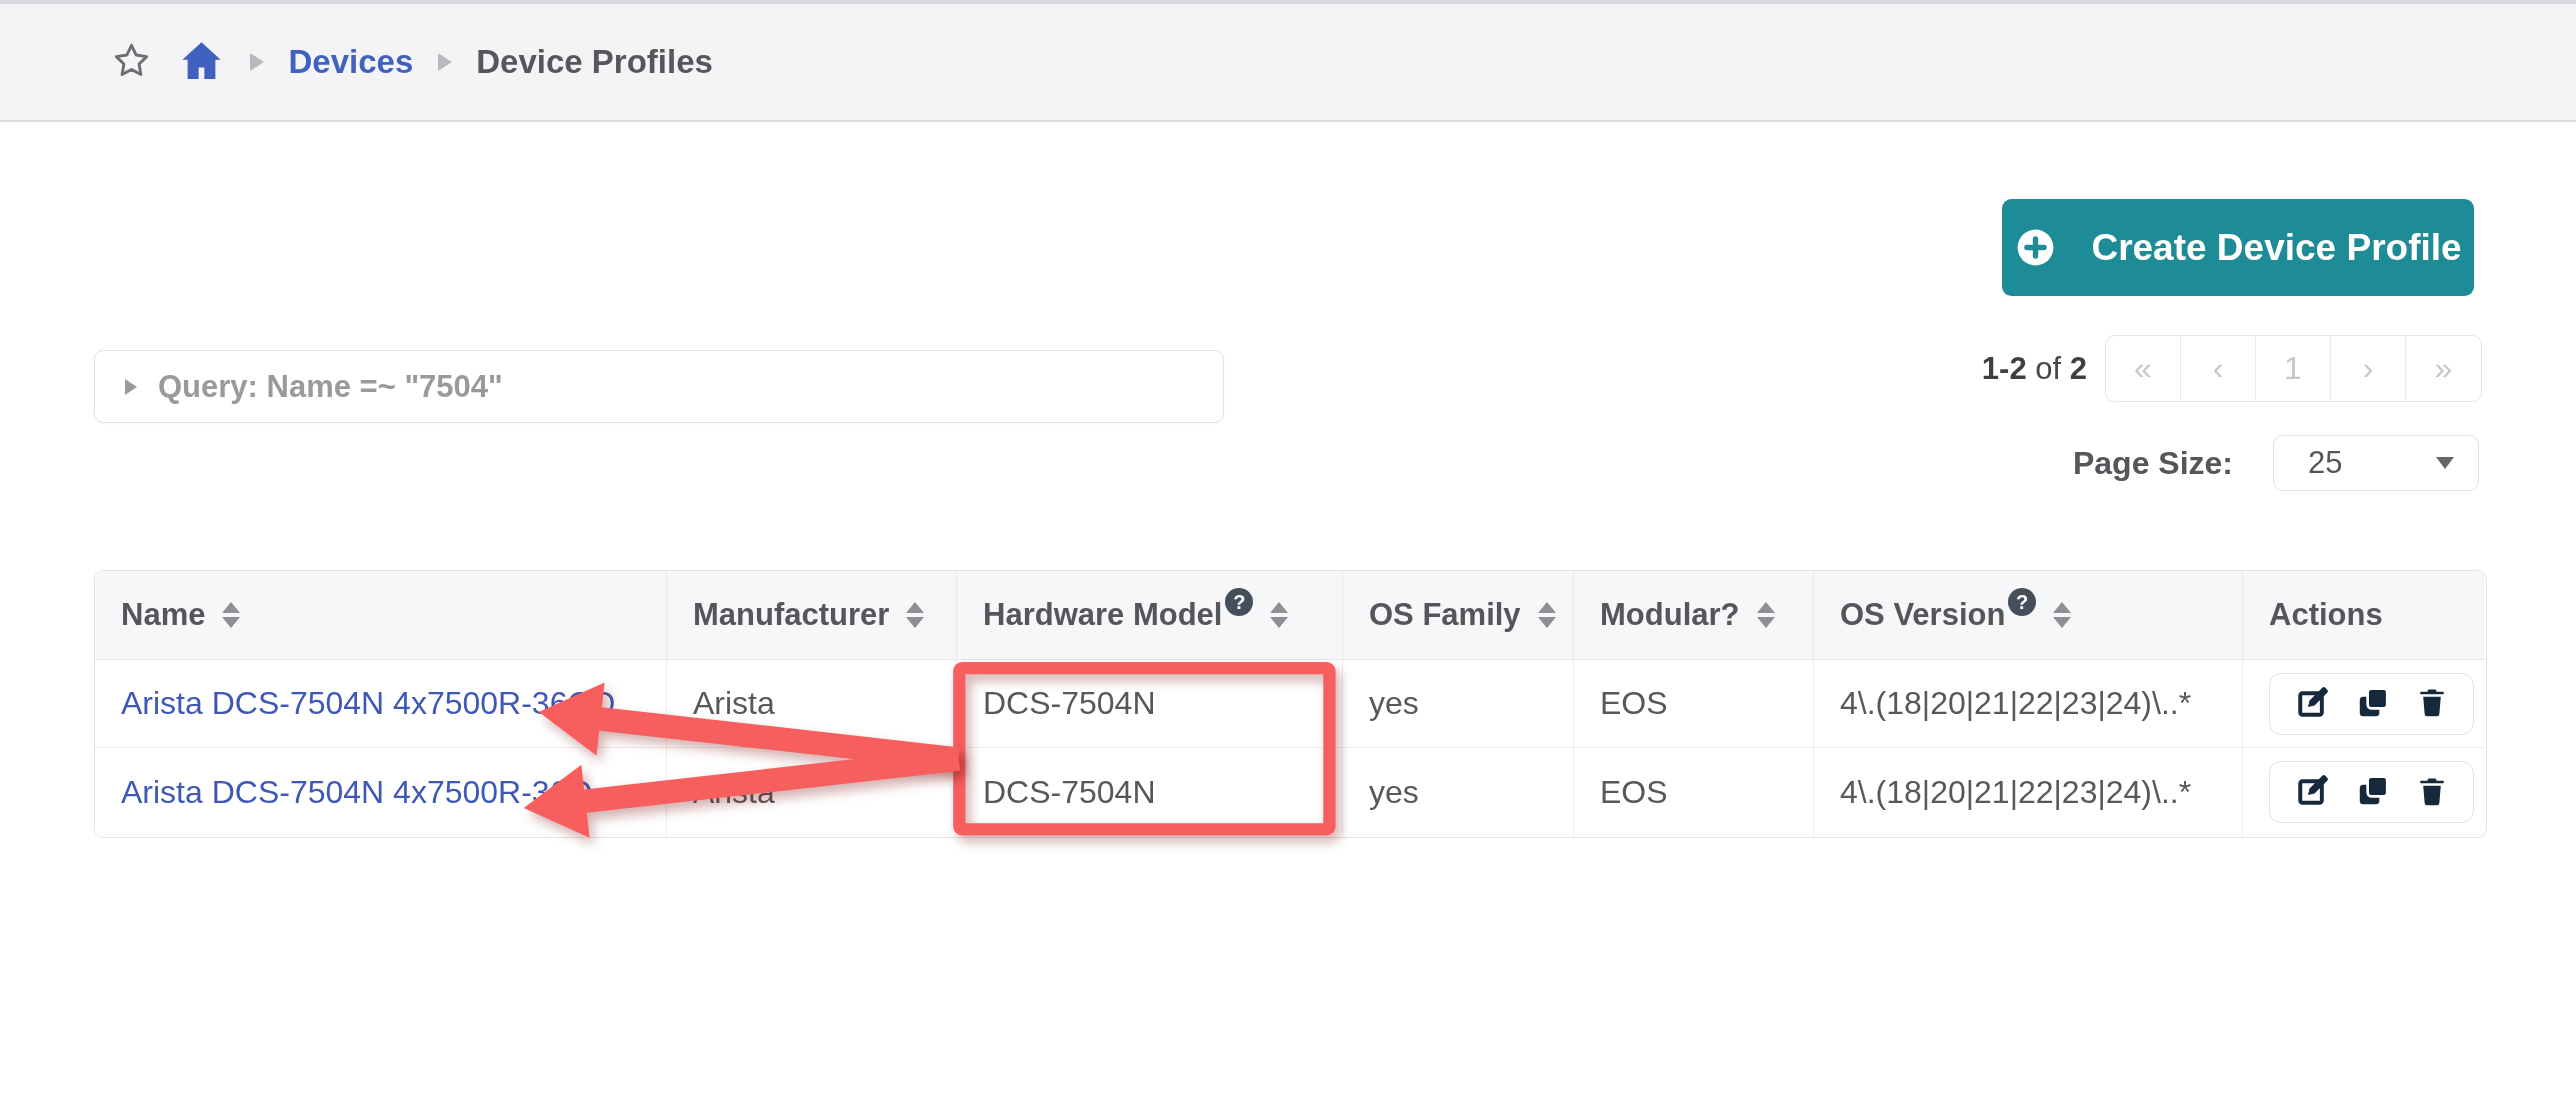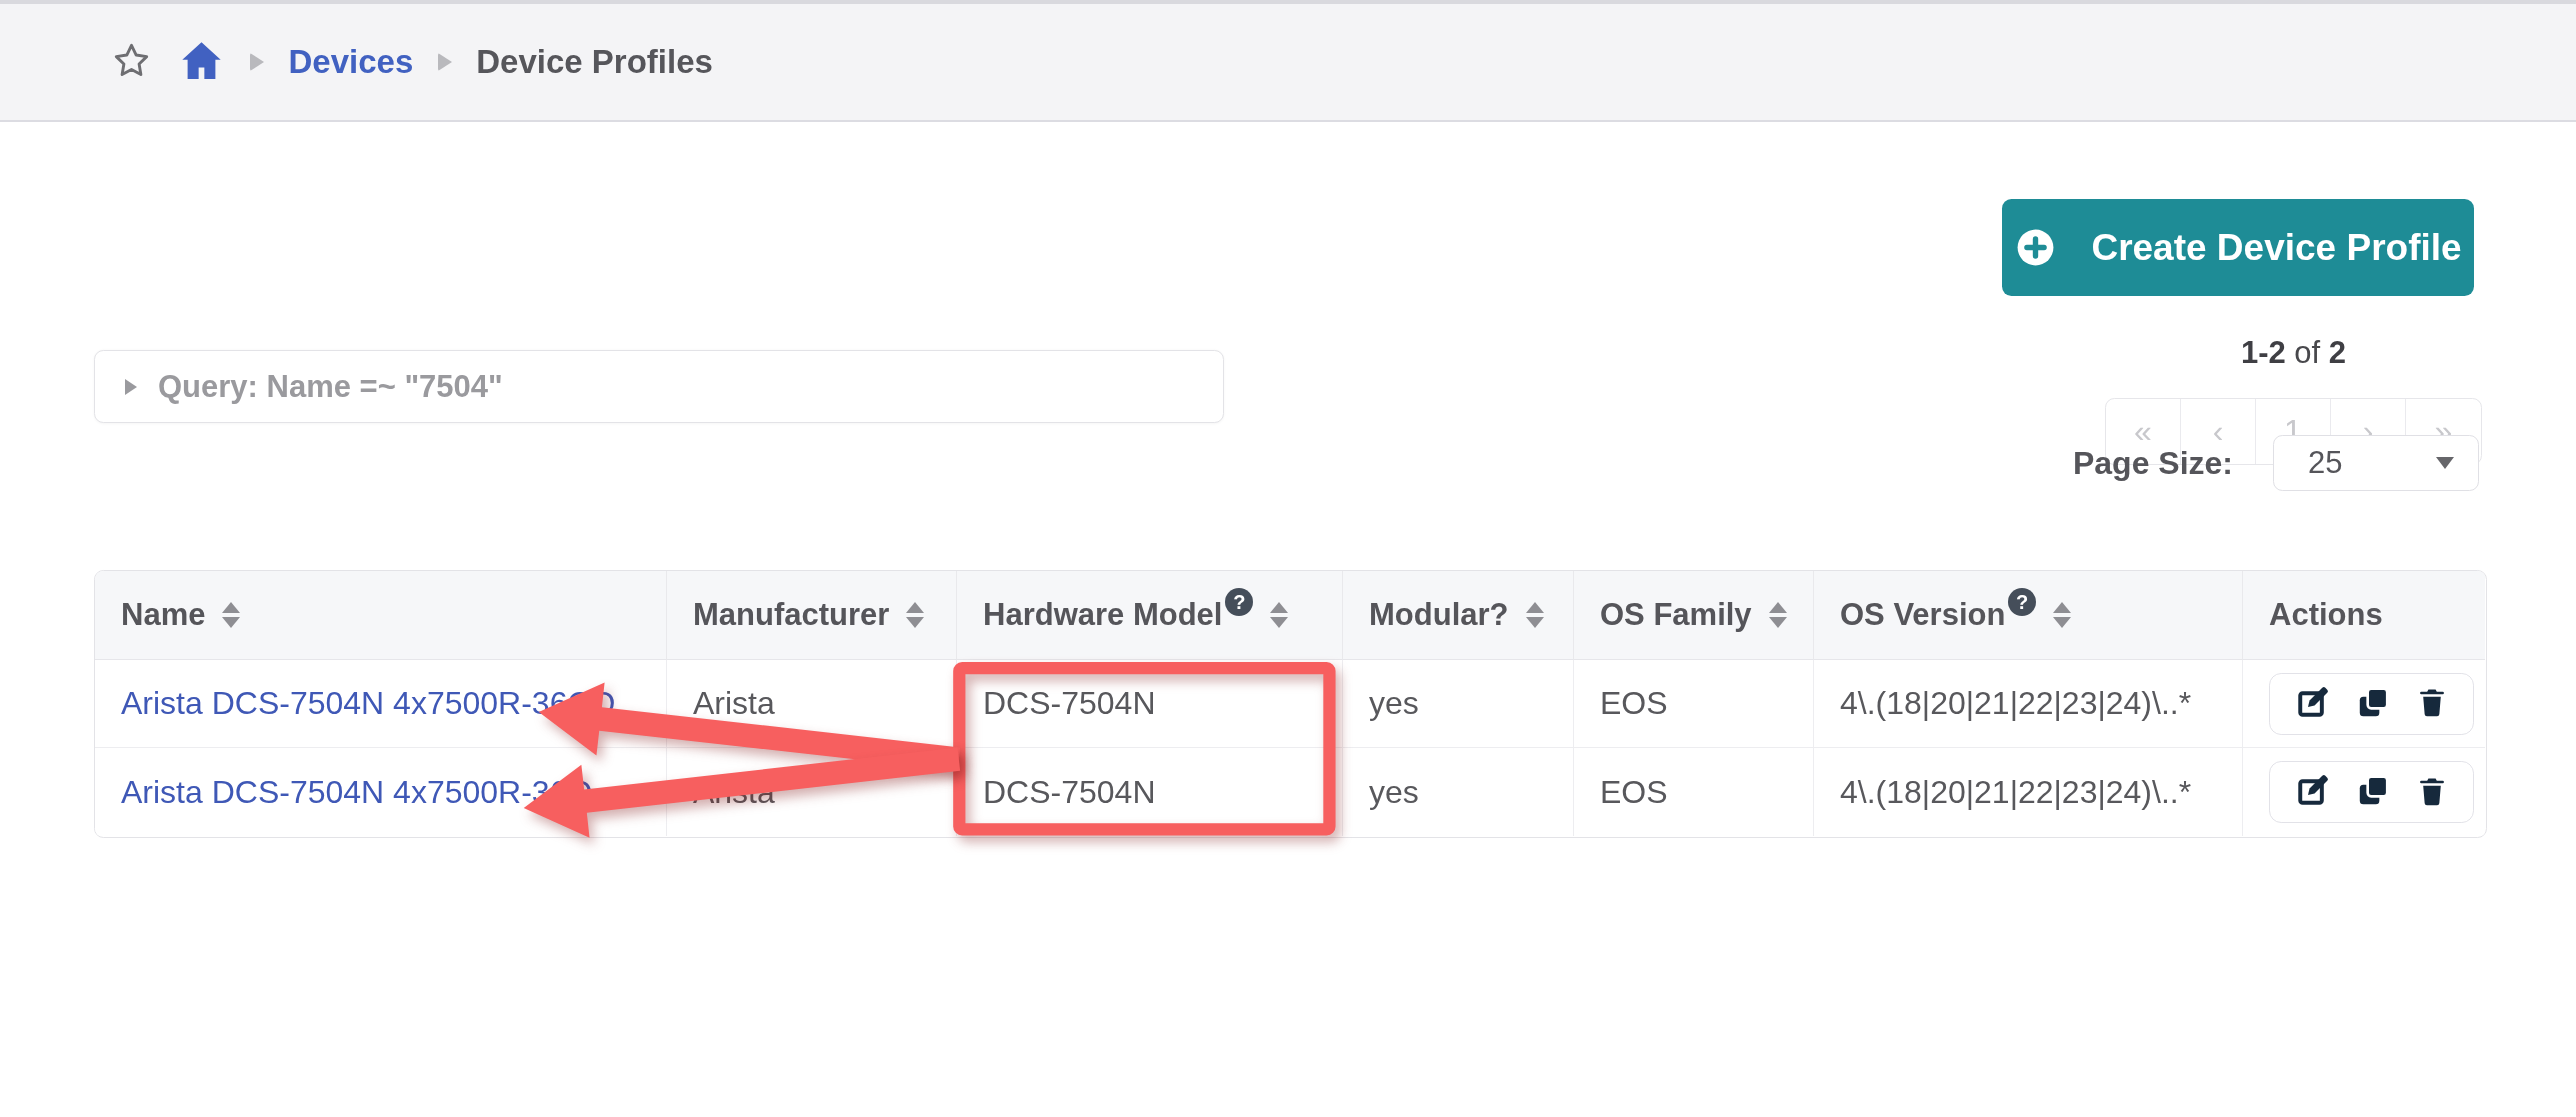--- a/index.html
+++ b/index.html
@@ -30,21 +30,21 @@
   
   .query-box{
     position:absolute;left:94px;top:350px;width:1130px;height:73px;box-sizing:border-box;
     background:#ffffff;border:1.9px solid #e3e3e7;border-radius:9.4px;
     display:flex;align-items:center;gap:21px;padding-left:30px;cursor:pointer;
     box-shadow:0 0.9px 2.8px rgba(0,0,0,0.04);
   }
   .query-caret{width:0;height:0;border-left:12.2px solid #9a9a9e;border-top:8.5px solid transparent;border-bottom:8.5px solid transparent;}
   .query-text{color:#9a9a9e;font-size:31px;font-weight:600;}
   
-  .pager-wrap{position:absolute;top:335px;right:94px;display:flex;align-items:center;gap:27px;flex-direction:column;}
+  .pager-wrap{position:absolute;top:335px;right:94px;display:flex;align-items:center;gap:18px;}
   .pager-label{font-size:31px;color:#48484c;}
   .pager-label b{font-weight:700;color:#3f3f44;}
   .pager-group{display:flex;background:#ffffff;border:1.9px solid #e6e6ea;border-radius:9.4px;overflow:hidden;height:67px;box-sizing:border-box;}
   .pager-btn{
     width:75px;display:flex;align-items:center;justify-content:center;
     background:none;border:none;border-right:1.9px solid #eaeaee;cursor:default;
     color:#c8c8cc;font-size:32px;font-family:inherit;padding:0;
   }
   .pager-btn:last-child{border-right:none;}
   
@@ -173,28 +173,28 @@
   </div>
   <div class="th">
     <span>Hardware Model</span>
     <span class="help-badge">?</span>
     <span class="sort">
         <span class="up"></span>
         <span class="down"></span>
       </span>
   </div>
   <div class="th">
+    <span>OS Family</span>
+    <span class="sort">
+        <span class="up"></span>
+        <span class="down"></span>
+      </span>
+  </div>
+  <div class="th">
     <span>Modular?</span>
-    <span class="sort">
-        <span class="up"></span>
-        <span class="down"></span>
-      </span>
-  </div>
-  <div class="th">
-    <span>OS Family</span>
     <span class="sort">
         <span class="up"></span>
         <span class="down"></span>
       </span>
   </div>
   <div class="th">
     <span>OS Version</span>
     <span class="help-badge">?</span>
     <span class="sort">
         <span class="up"></span>

